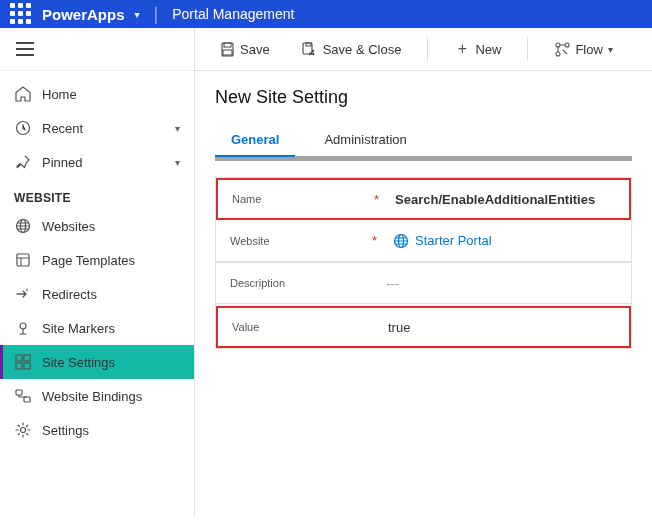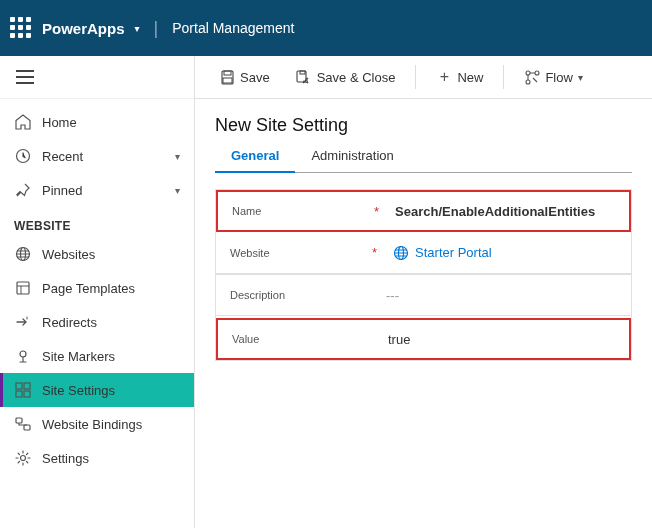--- a/index.html
+++ b/index.html
@@ -1,22 +1,22 @@
 <!DOCTYPE html>
 <html><head>
   <meta charset="utf-8">
   <style>
     * { margin: 0; padding: 0; box-sizing: border-box; }
     body { font-family: 'Segoe UI', Arial, sans-serif; font-size: 13px; background: #fff; width: 652px; height: 528px; overflow: hidden; }
 
     
     .top-bar {
-      background: #0c4a6e;
+      background: #1d4ed8;
       color: white;
-      height: 56px;
+      height: 28px;
       display: flex;
       align-items: center;
       padding: 0 10px;
       gap: 10px;
     }
     .top-bar-grid {
       display: grid;
       grid-template-columns: repeat(3,6px);
       grid-template-rows: repeat(3,6px);
       gap: 2px;
@@ -131,21 +131,21 @@
       flex-direction: column;
       overflow: hidden;
     }
 
     
     .toolbar {
       display: flex;
       align-items: center;
       padding: 8px 14px;
       border-bottom: 1px solid #e0e0e0;
-      gap: 6px;
+      gap: 12px;
       background: #fff;
     }
     .toolbar-btn {
       display: flex;
       align-items: center;
       gap: 5px;
       padding: 5px 10px;
       border: none;
       background: transparent;
       cursor: pointer;
@@ -174,28 +174,28 @@
     
     .form-area {
       flex: 1;
       padding: 16px 20px;
       overflow-y: auto;
     }
     .form-title {
       font-size: 18px;
       font-weight: 400;
       color: #111;
-      margin-bottom: 4px;
+      margin-bottom: 16px;
     }
 
     
     .tabs {
       display: flex;
-      gap: 0;
-      border-bottom: 1px solid #a3a3a3;
+      gap: 13px;
+      border-bottom: 5px solid #a3a3a3;
       margin-bottom: 16px;
     }
     .tab {
       padding: 8px 16px;
       cursor: pointer;
       font-size: 13px;
       color: #333;
       border-bottom: 2px solid transparent;
       margin-bottom: -1px;
     }

